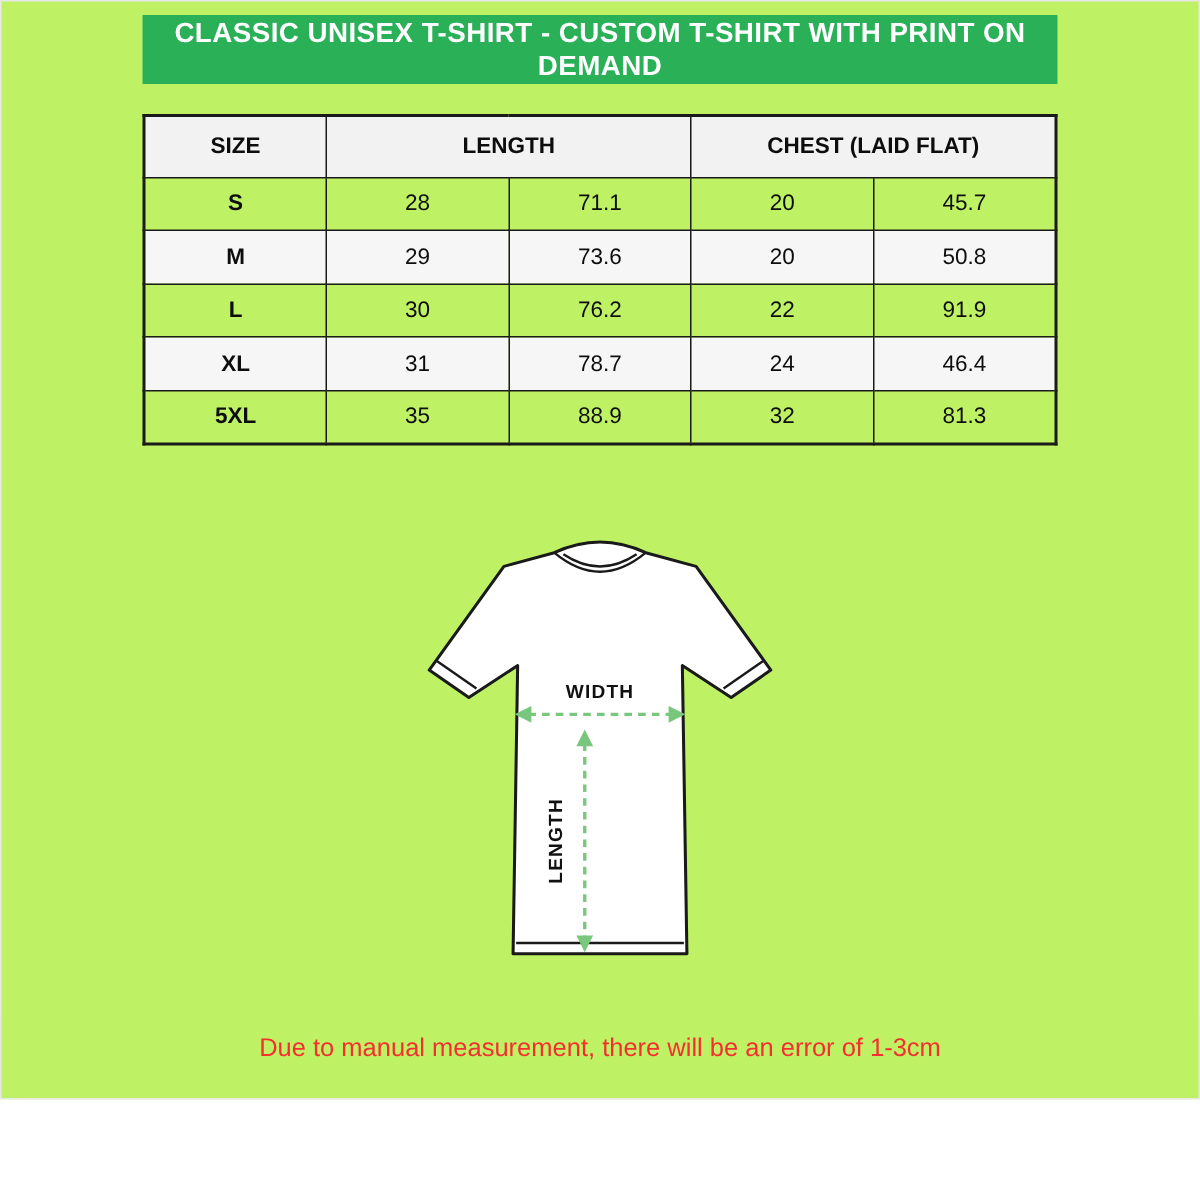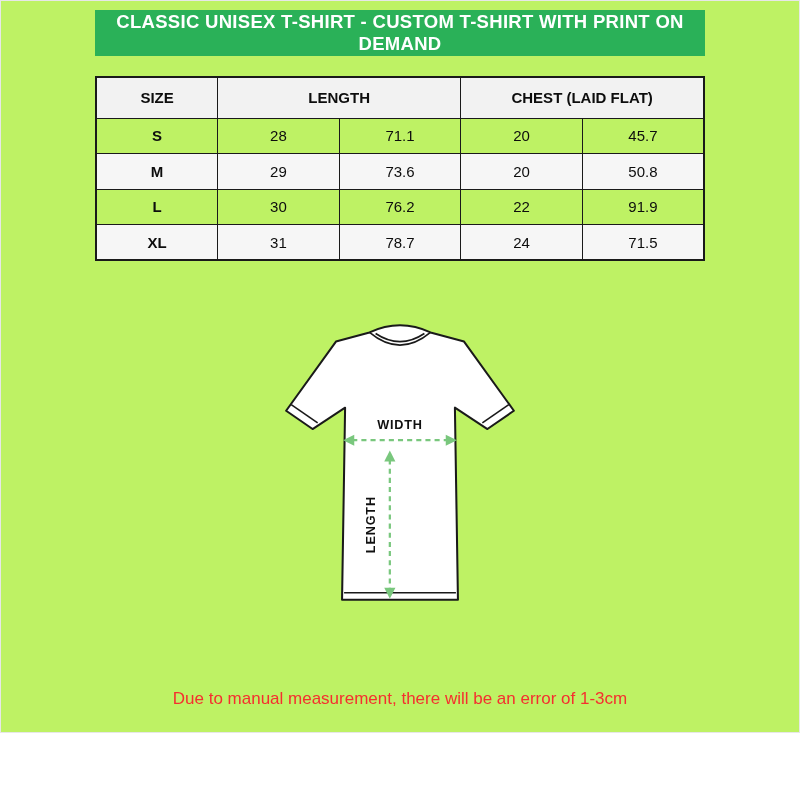--- a/index.html
+++ b/index.html
@@ -107,21 +107,28 @@
           <td class="cell-length_in">30</td>
           <td class="cell-length_cm">76.2</td>
           <td class="cell-chest_in">22</td>
           <td class="cell-chest_cm">91.9</td>
         </tr>
         <tr>
           <td class="cell-size">XL</td>
           <td class="cell-length_in">31</td>
           <td class="cell-length_cm">78.7</td>
           <td class="cell-chest_in">24</td>
-          <td class="cell-chest_cm">71.5</td>
+          <td class="cell-chest_cm">46.4</td>
+        </tr>
+        <tr>
+          <td class="cell-size">5XL</td>
+          <td class="cell-length_in">35</td>
+          <td class="cell-length_cm">88.9</td>
+          <td class="cell-chest_in">32</td>
+          <td class="cell-chest_cm">81.3</td>
         </tr>
       </tbody>
   </table>
 
   <div class="diagram">
     <svg width="330" height="305" viewBox="0 0 320 300">
 
       <path class="shirt-outline" d="M 130 27
            Q 160 13 190 27
            L 223 36

